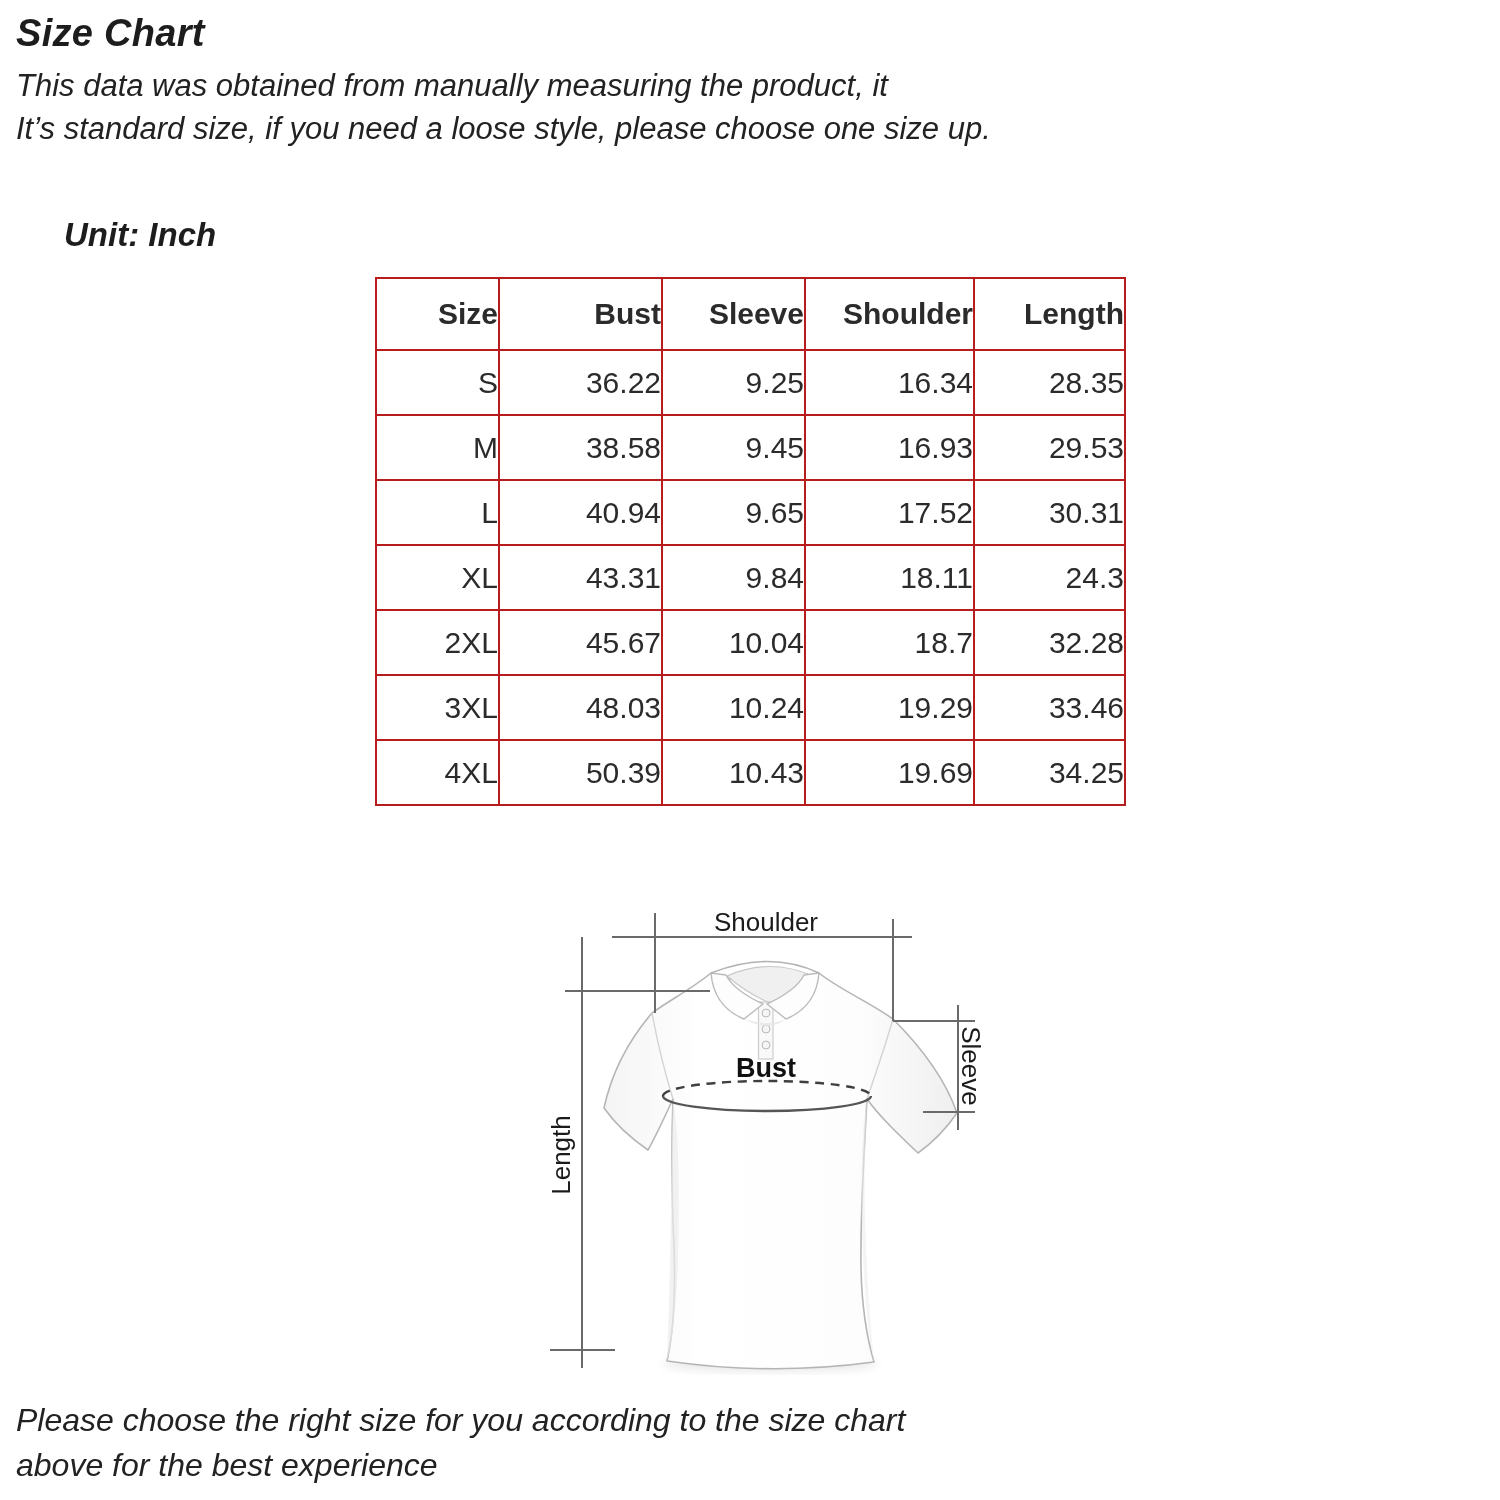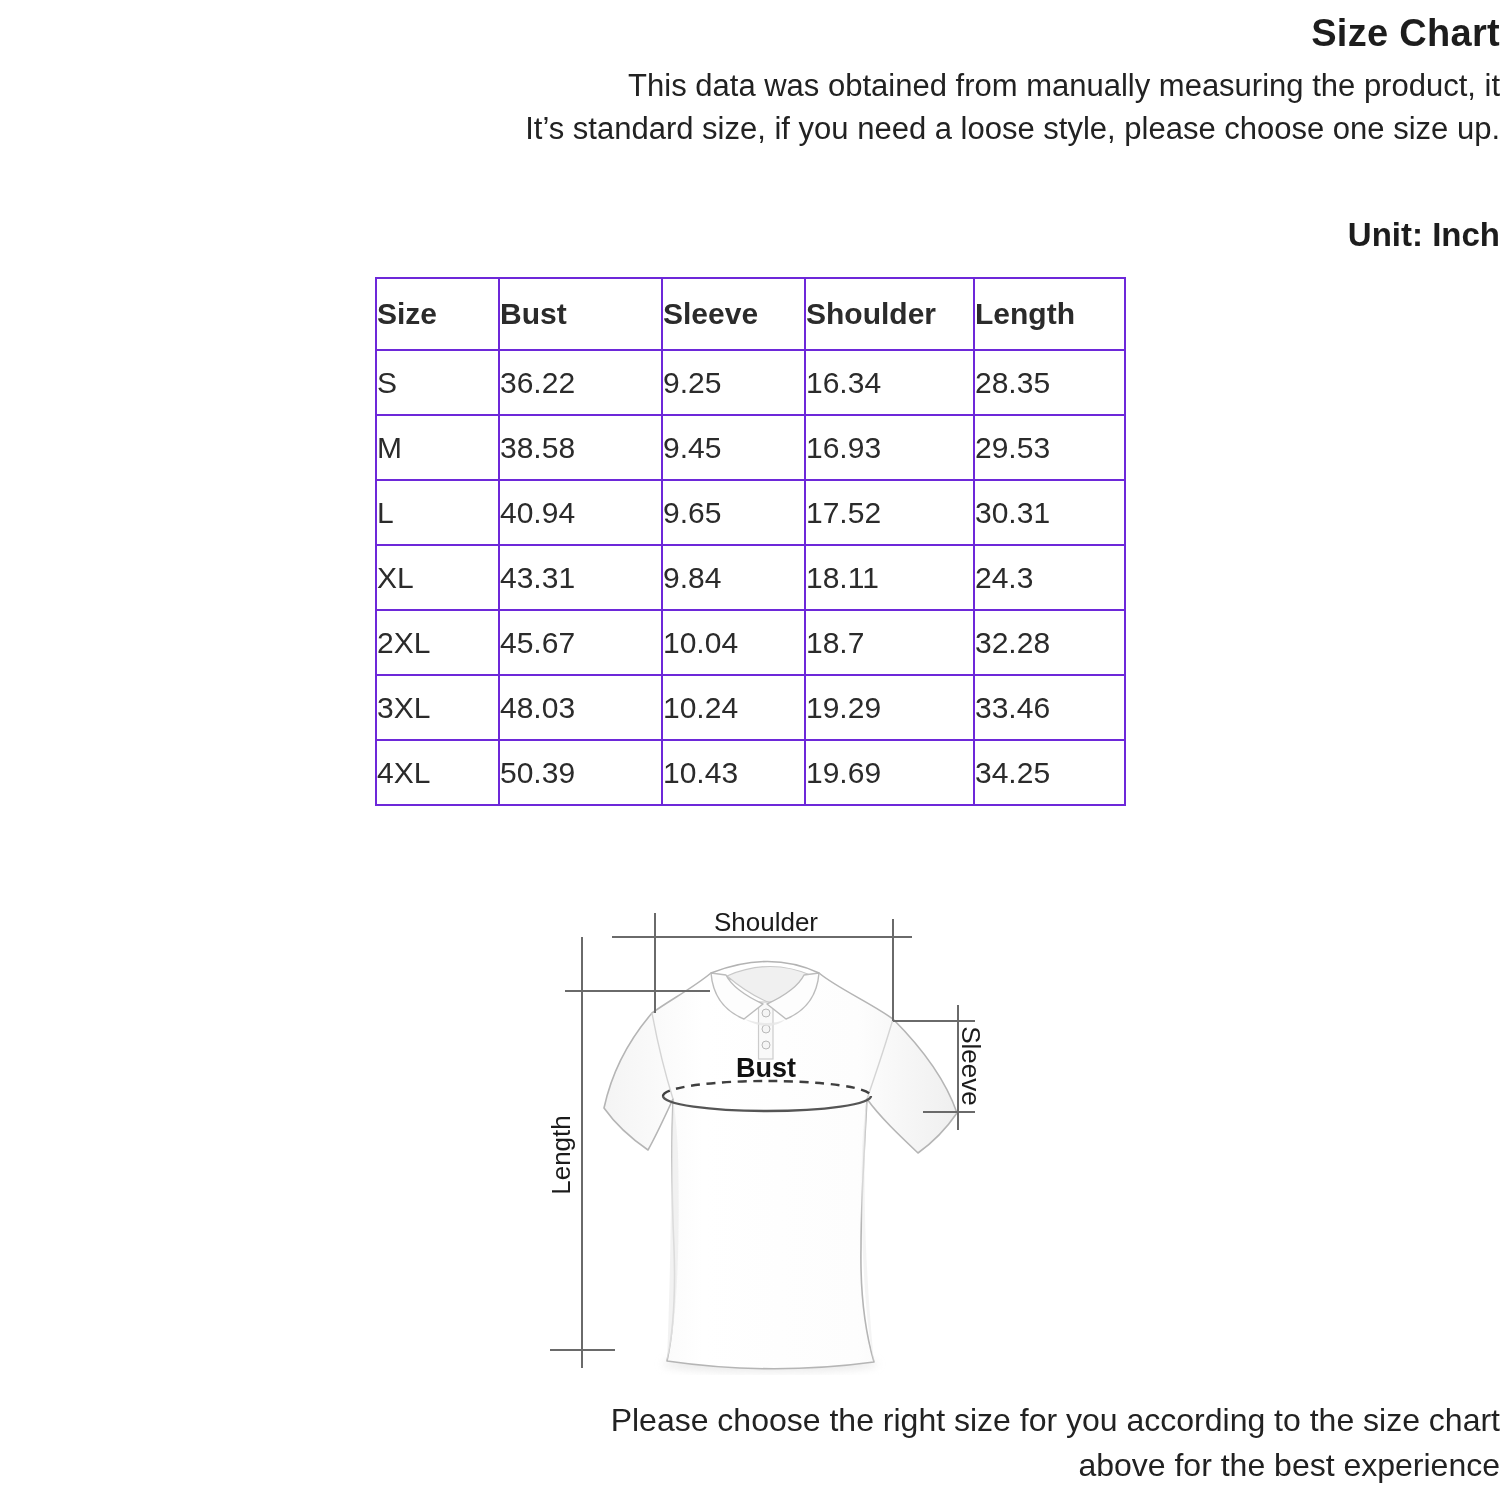--- a/index.html
+++ b/index.html
@@ -5,34 +5,34 @@
   * { box-sizing: border-box; }
   html, body { margin: 0; padding: 0; }
   body {
     width: 1500px; height: 1500px;
     position: relative;
     background: #ffffff;
     font-family: "Liberation Sans", sans-serif;
     color: #1d1d1d;
     overflow: hidden;
   }
-  .abs-center { position: absolute; left: 16px; right: 0; text-align: right; }
+  .abs-center { position: absolute; left: 16px; right: 0; text-align: left; font-style: italic; }
   #title   { top: 12px;  font-size: 38px; font-weight: 700; letter-spacing: .3px; }
   #desc    { top: 64px;  font-size: 31px; line-height: 43px; color: #222; }
   #unit    { top: 216px; font-size: 33px; font-weight: 700; margin-left: 48px; }
-  #footer  { top: 1398px; font-size: 32px; line-height: 45px; color: #222; margin-left: 16px; }
+  #footer  { top: 1398px; font-size: 32px; line-height: 45px; color: #222; }
 
   table#size-table {
     position: absolute; left: 375px; top: 277px;
     width: 749px;
     border-collapse: collapse; table-layout: fixed;
   }
   #size-table th, #size-table td {
-    border: 2px solid #6d28d9;
-    text-align: left; vertical-align: middle;
+    border: 2px solid #b91c1c;
+    text-align: right; vertical-align: middle;
     padding: 0; color: #2b2b2b; background: #fff;
   }
   #size-table th { height: 72px; font-size: 30px; font-weight: 700; }
   #size-table td { height: 65px; font-size: 30px; font-weight: 400; }
 
   #diagram { position: absolute; left: 530px; top: 903px; }
 </style>
 </head>
 <body>
 

